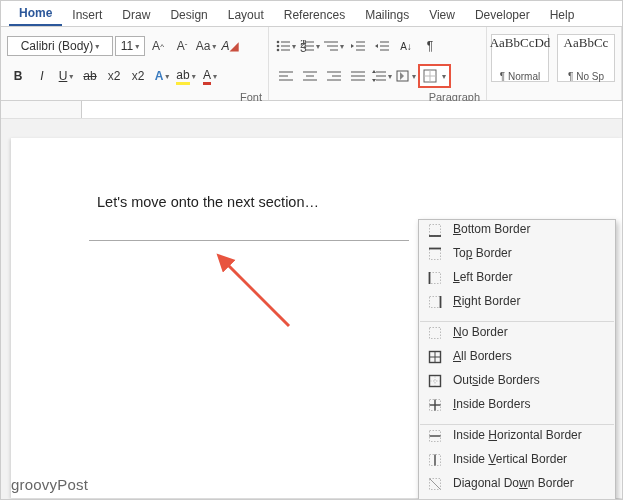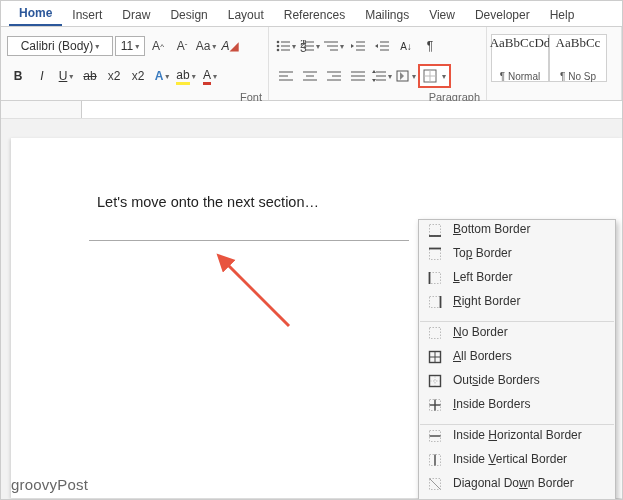--- a/index.html
+++ b/index.html
@@ -215,21 +215,21 @@
               <line x1="1" y1="7" x2="13" y2="7" stroke="#bbb"></line>
             </svg>
           <span class="chev">▾</span>
         </div>
       </div>
     </div>
     <div class="group-label">Paragraph</div>
   </div>
 
   <div class="group" style="flex:1;padding:4px">
-    <div class="row" style="height:54px;gap:0" id="styles-row">
+    <div class="row" style="height:54px;gap:8px" id="styles-row">
         <div class="styles-prev">
           <div class="aabb">AaBbCcDd</div>
           <div class="nm">¶ Normal</div>
         </div>
         <div class="styles-prev">
           <div class="aabb">AaBbCc</div>
           <div class="nm">¶ No Sp</div>
         </div>
       </div>
   </div>

